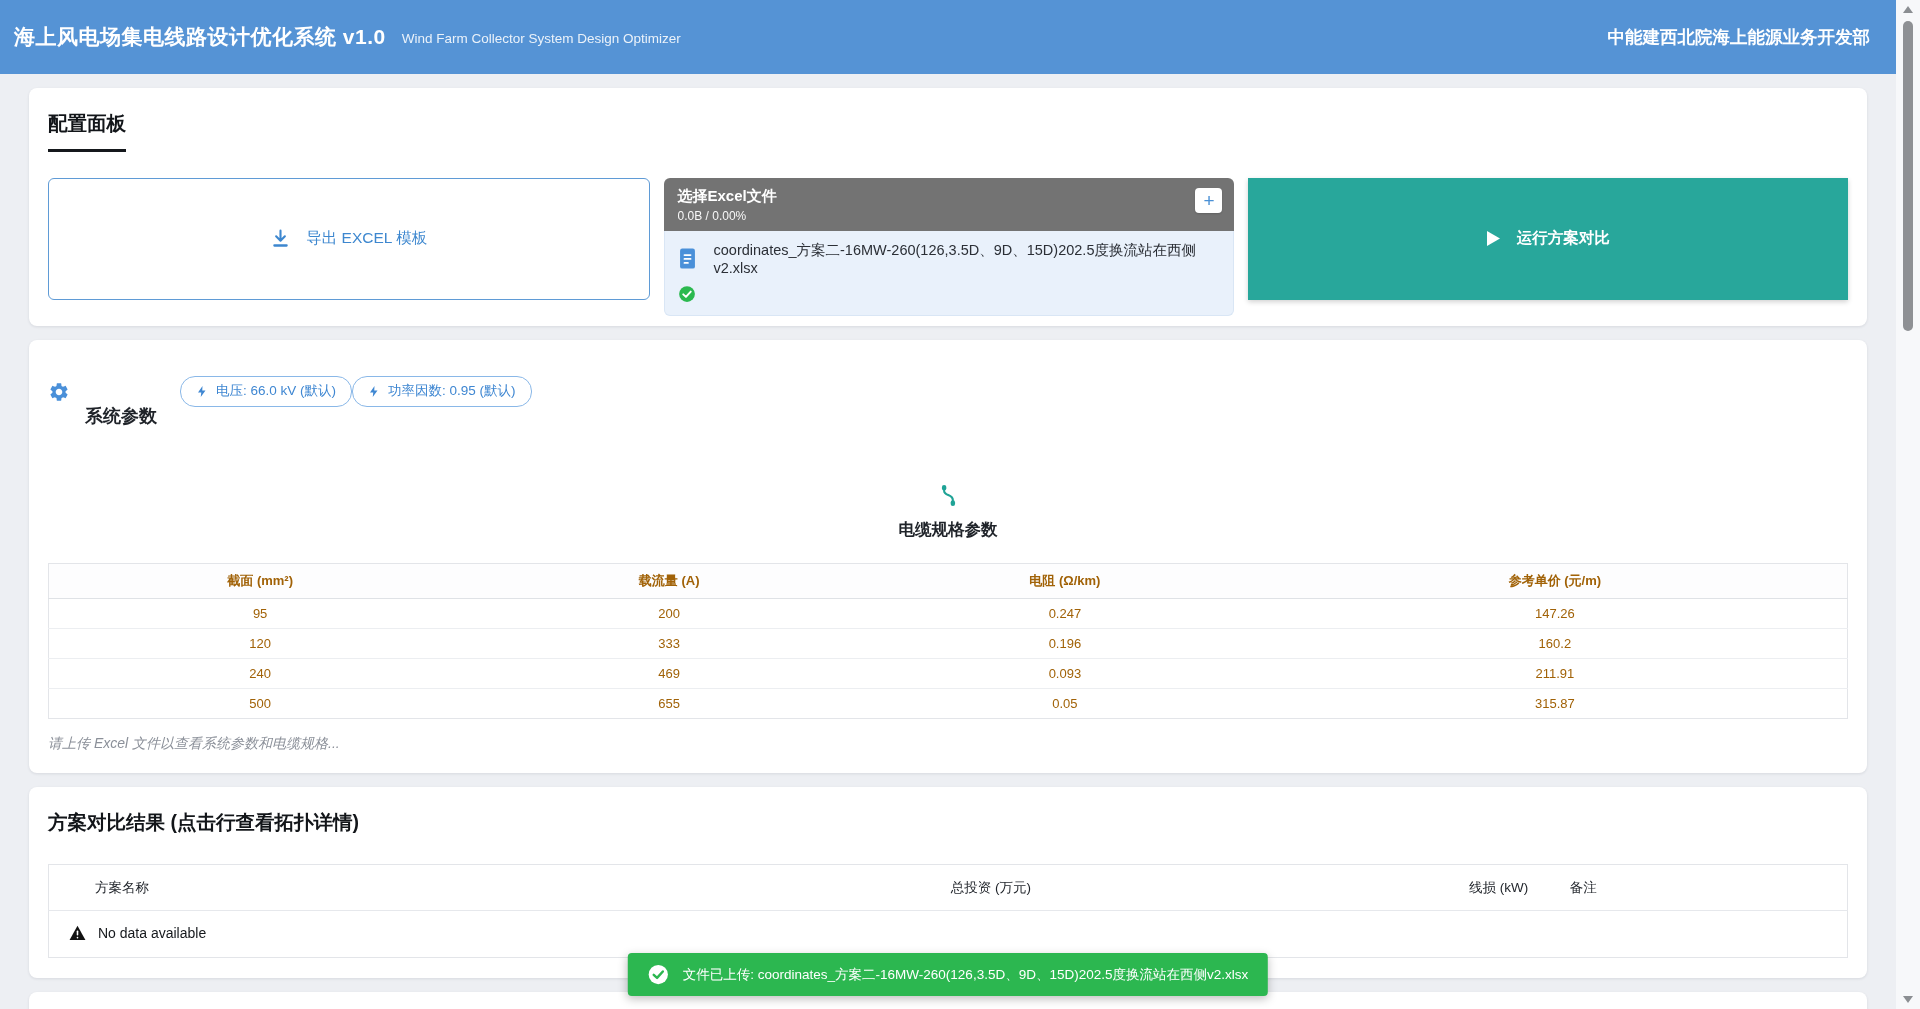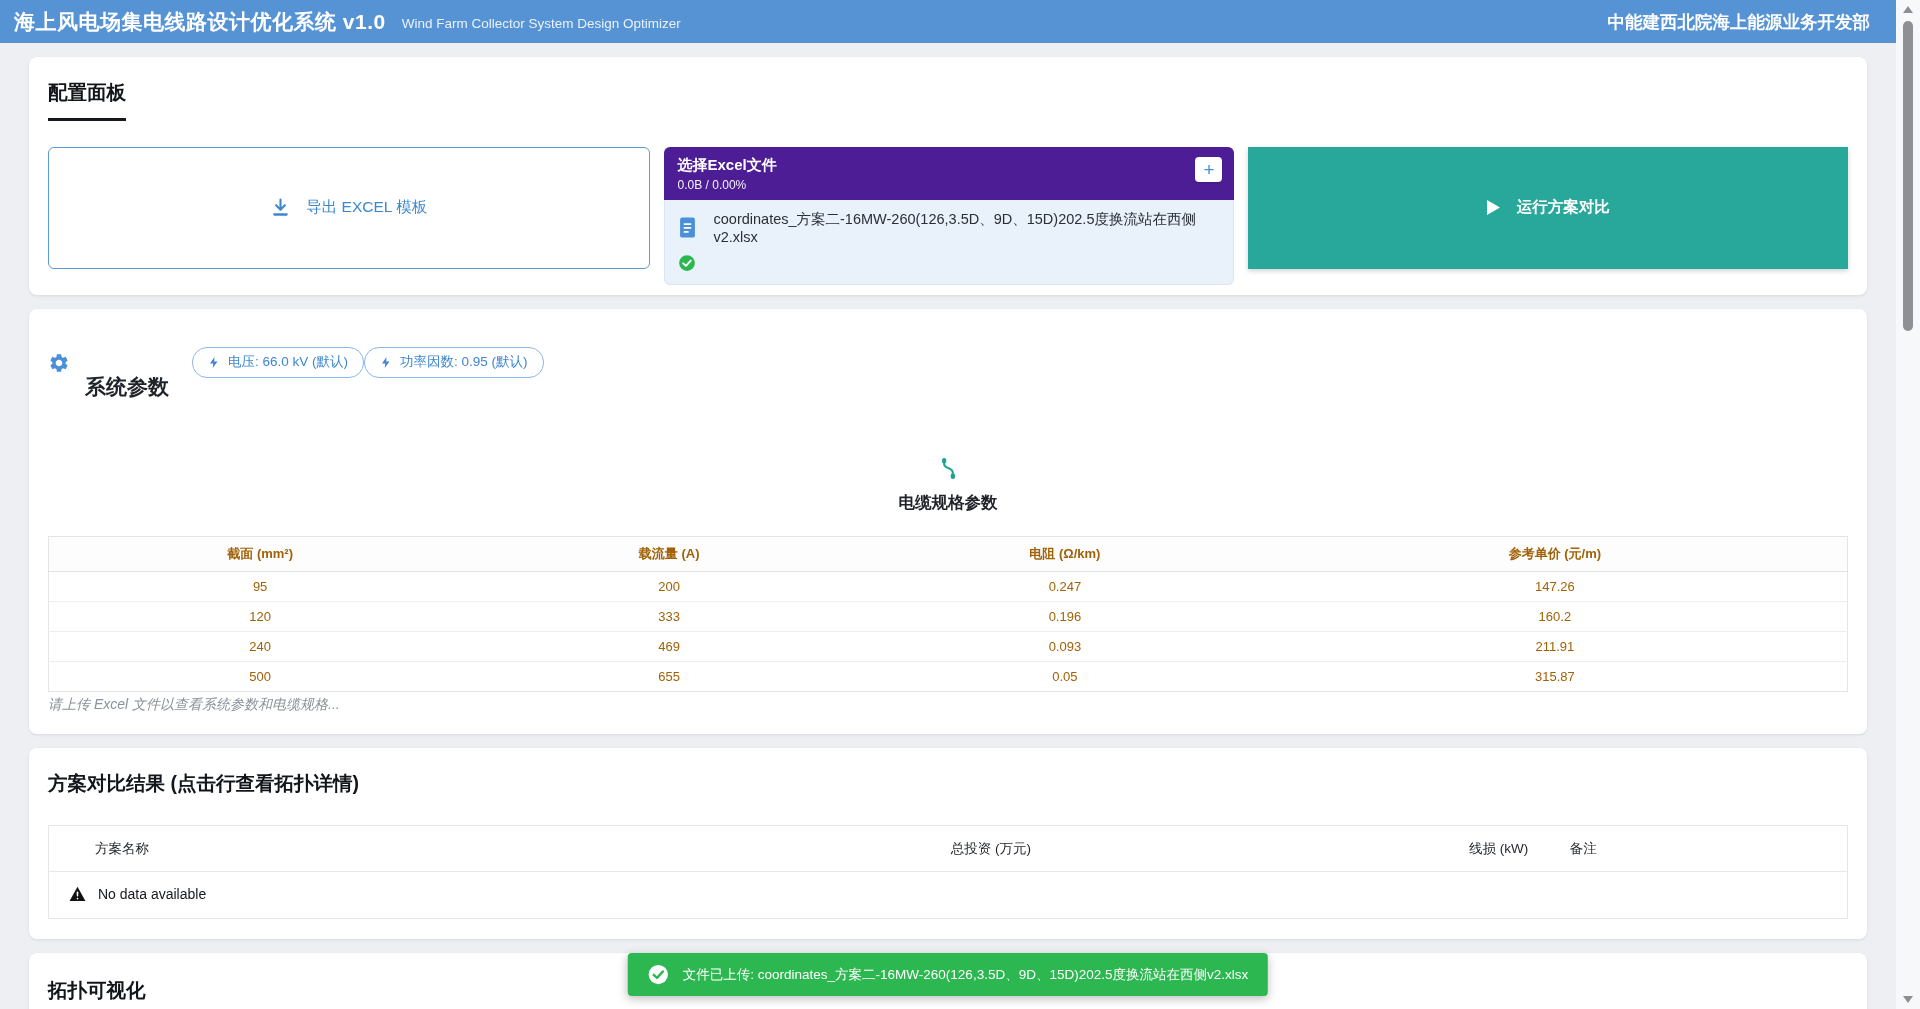--- a/index.html
+++ b/index.html
@@ -5,21 +5,21 @@
   * { margin:0; padding:0; box-sizing:border-box; }
   html,body { width:1920px; height:1009px; overflow:hidden; }
   body {
     font-family:"Liberation Sans","DejaVu Sans",sans-serif;
     background:#edeff3; color:#1f2329; position:relative;
   }
   .page { position:absolute; top:0; left:0; right:24px; bottom:0; }
 
   
   .app-header {
-    height:43px; background:#5593d5; display:flex; align-items:center;
+    height:74px; background:#5593d5; display:flex; align-items:center;
     padding:0 26px 0 14px; color:#fff;
   }
   .app-title { font-size:21px; font-weight:bold; letter-spacing:0.5px; }
   .app-subtitle { margin-left:16px; font-size:13.5px; color:rgba(255,255,255,.88); padding-top:3px; }
   .app-header .spacer { flex:1; }
   .app-dept { font-size:17.5px; font-weight:bold; }
 
   
   .content { padding:14px 29px; display:flex; flex-direction:column; gap:14px; }
   .card {
@@ -34,21 +34,21 @@
   .controls { display:flex; gap:14px; margin-top:26px; height:122px; }
 
   .export-btn {
     flex:1.05; background:#fff; border:1px solid #5f9bd6; border-radius:6px;
     display:flex; align-items:center; justify-content:center; gap:15px;
     color:#3d87cf; font-size:15.5px; cursor:pointer;
   }
 
   .file-widget { flex:1; display:flex; flex-direction:column; border-radius:6px; }
   .fw-header {
-    background:#4c1d95; border-radius:6px 6px 0 0; padding:9px 14px 8px;
+    background:#737373; border-radius:6px 6px 0 0; padding:9px 14px 8px;
     color:#fff; position:relative;
   }
   .fw-title { font-size:15px; font-weight:bold; }
   .fw-progress { font-size:12px; margin-top:3px; color:rgba(255,255,255,.95); }
   .fw-plus {
     position:absolute; top:10px; right:12px; width:27px; height:25px;
     background:#fff; border-radius:4px; color:#4a90d5; font-size:19px;
     display:flex; align-items:center; justify-content:center; cursor:pointer;
     box-shadow:0 1px 2px rgba(0,0,0,.15); line-height:1;
   }
@@ -63,21 +63,21 @@
   .run-btn {
     flex:1.05; background:#28a79b; border-radius:0; border:none;
     display:flex; align-items:center; justify-content:center; gap:17px;
     color:#fff; font-weight:bold; font-size:15.5px; cursor:pointer;
     box-shadow:0 2px 5px rgba(0,0,0,.18);
   }
 
   
   .card-params { padding:16px 19px 20px; }
   .params-row { display:flex; align-items:center; gap:15px; }
-  .params-title { font-size:21px; font-weight:bold;margin-top:48px; }
+  .params-title { font-size:18px; font-weight:bold;margin-top:48px; }
   .badges { display:flex; margin-left:8px; }
   .param-badge {
     border:1px solid #8ab8e8; border-radius:15px; padding:5px 15px 6px;
     color:#3f87d2; font-size:13.5px; display:flex; align-items:center; gap:8px;
     background:#fff;
   }
 
   .cable-header { margin-top:56px; display:flex; align-items:center; gap:12px;flex-direction:column; }
   .cable-title { font-size:16.5px; font-weight:bold; }
 
@@ -86,21 +86,21 @@
     border:1px solid #e3e5e9; font-size:13px; color:#a16207; table-layout:fixed;
   }
   .cable-table th {
     font-weight:bold; padding:8px 6px; text-align:center;
     border-bottom:1px solid #dfe2e6; background:#fdfdfe;
   }
   .cable-table td { padding:7px 6px; text-align:center; border-bottom:1px solid #eceef1; }
   .cable-table tr:last-child td { border-bottom:none; }
   .col-sec{width:23.5%;} .col-amp{width:22%;} .col-res{width:22%;} .col-price{width:32.5%;}
 
-  .hint { margin-top:4px; font-style:italic; color:#8b9099; font-size:14px; }
+  .hint { margin-top:16px; font-style:italic; color:#8b9099; font-size:14px; }
 
   
   .card-results { padding:22px 19px 20px; }
   table.results-table {
     margin-top:28px; width:100%; border-collapse:collapse;
     border:1px solid #e3e5e9; font-size:13.5px; table-layout:fixed;
   }
   .results-table th {
     text-align:left; font-weight:500; color:#1f2329; padding:14px 10px 13px;
     border-bottom:1px solid #e6e8ec;

